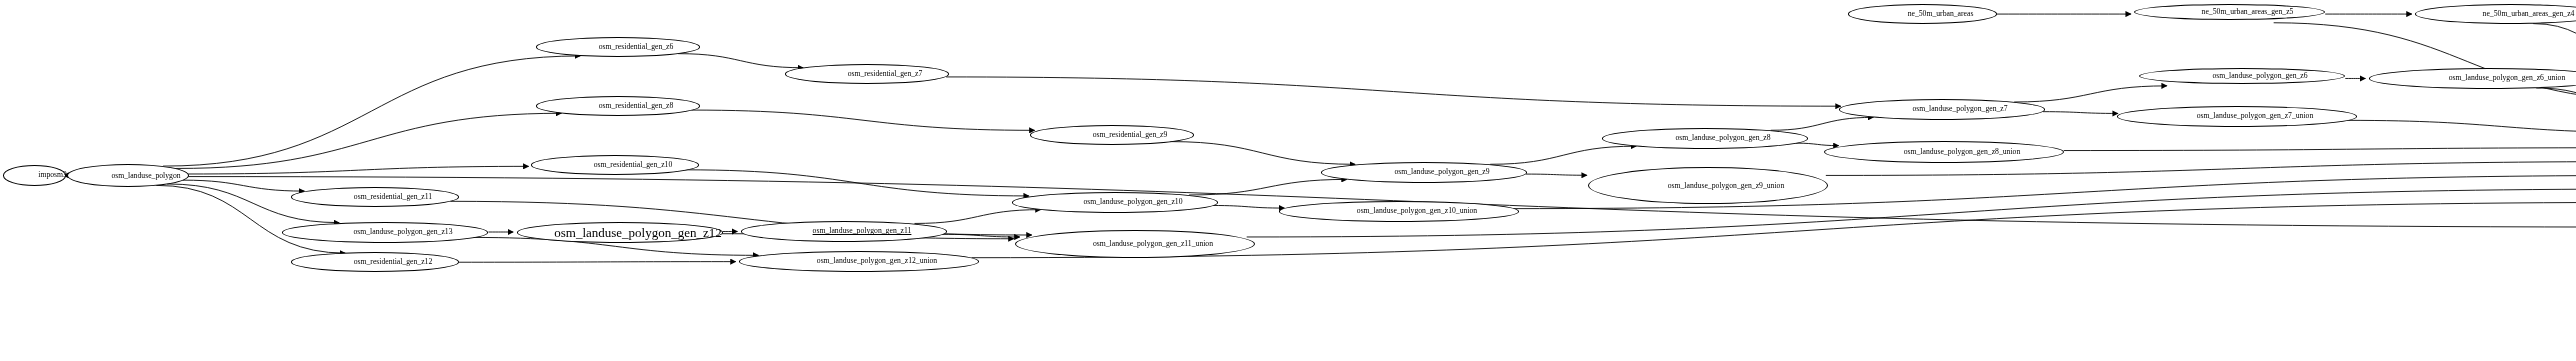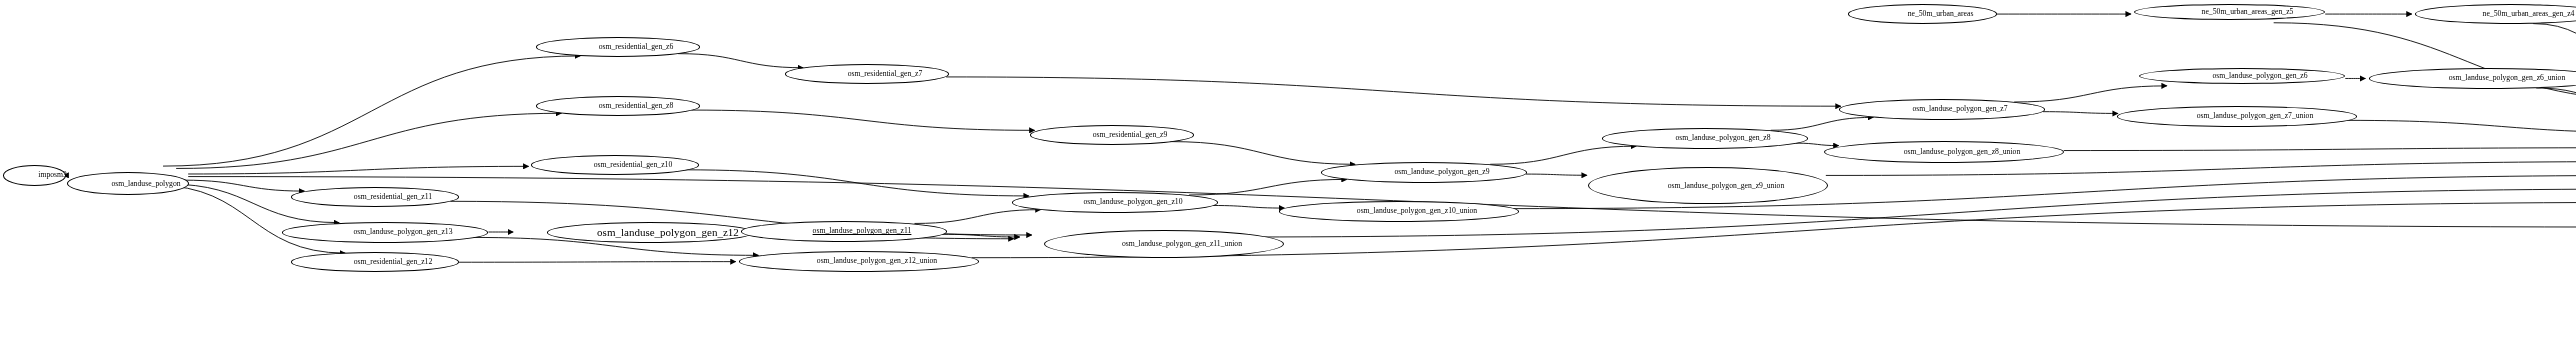--- a/index.html
+++ b/index.html
@@ -76,21 +76,21 @@
         <path d="M 3876 27 C 4006 27, 4006 27, 4136 27" marker-end="url(#arrow)"></path>
         <path d="M 4513 27 C 4597 27, 4597 27, 4681 27" marker-end="url(#arrow)"></path>
         <path d="M 4412.951312661042 43.87836179105227 C 4789.760186717262 43.87836179105227, 4789.760186717262 195, 5166.5690607734805 195" marker-end="url(#arrow)"></path>
         <path d="M 4916.60071949873 45.464785580063264 C 5058.9519726525905 45.464785580063264, 5058.9519726525905 169, 5201.303225806451 169" marker-end="url(#arrow)"></path>
       </g>
   </svg>
   <div id="node-layer">
       <div class="node" style="left: 3.1px; top: 165px; width: 63px; height: 20.6px; font-size: 7.7px;">
         <span>imposm3</span>
       </div>
-      <div class="node" style="left: 67px; top: 164px; width: 122px; height: 23px; font-size: 7.7px; margin-top: 8px;">
+      <div class="node" style="left: 67px; top: 164px; width: 122px; height: 23px; font-size: 7.7px;">
         <span>osm_landuse_polygon</span>
       </div>
       <div class="node" style="left: 536px; top: 37px; width: 164px; height: 19.6px; font-size: 7.7px;">
         <span>osm_residential_gen_z6</span>
       </div>
       <div class="node" style="left: 785px; top: 64px; width: 164px; height: 19.6px; font-size: 7.7px;">
         <span>osm_residential_gen_z7</span>
       </div>
       <div class="node" style="left: 536px; top: 96px; width: 164px; height: 19.6px; font-size: 7.7px;">
         <span>osm_residential_gen_z8</span>
@@ -103,30 +103,30 @@
       </div>
       <div class="node" style="left: 291px; top: 187px; width: 168px; height: 19.6px; font-size: 7.7px;">
         <span>osm_residential_gen_z11</span>
       </div>
       <div class="node" style="left: 291px; top: 252px; width: 168px; height: 19.6px; font-size: 7.7px;">
         <span>osm_residential_gen_z12</span>
       </div>
       <div class="node" style="left: 282px; top: 222px; width: 206px; height: 20.6px; font-size: 7.7px;">
         <span>osm_landuse_polygon_gen_z13</span>
       </div>
-      <div class="node" style="left: 547px; top: 222px; width: 206px; height: 20.6px; font-size: 11px; justify-content: center;">
+      <div class="node" style="left: 517px; top: 222px; width: 206px; height: 20.6px; font-size: 13px; justify-content: center;">
         <span>osm_landuse_polygon_gen_z12</span>
       </div>
       <div class="node" style="left: 739px; top: 251px; width: 240px; height: 20.6px; font-size: 7.7px;">
         <span>osm_landuse_polygon_gen_z12_union</span>
       </div>
       <div class="node" style="left: 741px; top: 221px; width: 206px; height: 20.6px; font-size: 7.7px; text-decoration: underline;">
         <span>osm_landuse_polygon_gen_z11</span>
       </div>
-      <div class="node" style="left: 1044px; top: 230px; width: 240px; height: 28px; font-size: 7.7px;">
+      <div class="node" style="left: 1015px; top: 230px; width: 240px; height: 28px; font-size: 7.7px;">
         <span>osm_landuse_polygon_gen_z11_union</span>
       </div>
       <div class="node" style="left: 1012px; top: 192px; width: 206px; height: 20.6px; font-size: 7.7px;">
         <span>osm_landuse_polygon_gen_z10</span>
       </div>
       <div class="node" style="left: 1279px; top: 201px; width: 240px; height: 20.6px; font-size: 7.7px;">
         <span>osm_landuse_polygon_gen_z10_union</span>
       </div>
       <div class="node" style="left: 1321px; top: 162px; width: 206px; height: 20.6px; font-size: 7.7px;">
         <span>osm_landuse_polygon_gen_z9</span>

